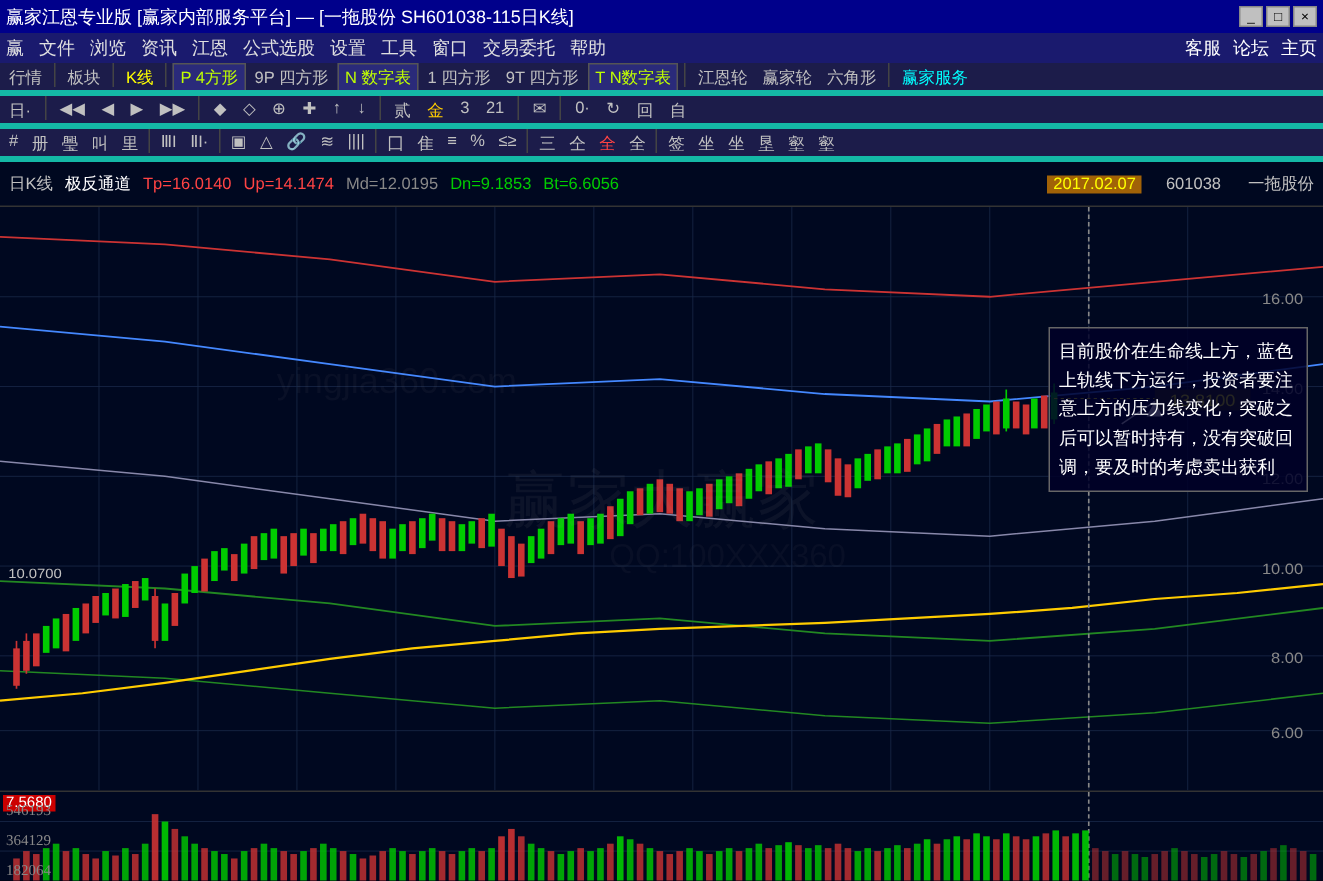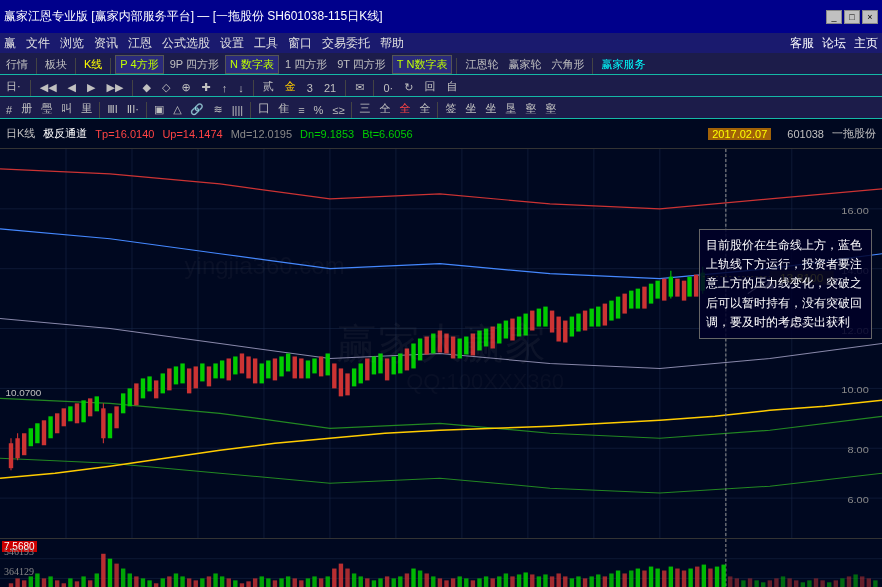--- a/index.html
+++ b/index.html
@@ -1,24 +1,24 @@
 <!DOCTYPE html>
 <html><head>
   <meta charset="utf-8">
   <style>
     * { margin: 0; padding: 0; box-sizing: border-box; }
     body { width: 882px; height: 587px; background: #000; overflow: hidden; font-family: 'SimHei', 'Microsoft YaHei', sans-serif; font-size: 12px; color: #c0c0c0; }
 
     
-    #title-bar { background: #00008B; color: #fff; height: 33px; display: flex; align-items: center; justify-content: space-between; padding: 0 4px; font-size: 12px; }
+    #title-bar { background: #00008B; color: #fff; height: 22px; display: flex; align-items: center; justify-content: space-between; padding: 0 4px; font-size: 12px; }
     #title-bar .win-btns { display: flex; gap: 2px; }
     #title-bar .win-btns span { width: 16px; height: 14px; background: #c0c0c0; border: 1px solid #888; display: inline-flex; align-items: center; justify-content: center; font-size: 9px; color: #000; cursor: pointer; }
 
     
-    .toolbar { background: #1c1c4a; height: 22px; display: flex; align-items: flex-end; padding: 0 2px; gap: 2px; border-bottom: 1px solid #14b8a6; flex-wrap: nowrap; overflow: hidden; }
+    .toolbar { background: #1c1c4a; height: 22px; display: flex; align-items: flex-start; padding: 0 2px; gap: 2px; border-bottom: 4px solid #14b8a6; flex-wrap: nowrap; overflow: hidden; }
     .toolbar .tb-item { color: #c0c0c0; font-size: 11px; cursor: pointer; padding: 1px 3px; white-space: nowrap; border: 1px solid transparent; }
     .toolbar .tb-sep { width: 1px; height: 16px; background: #444; margin: 0 2px; }
     .toolbar .tb-btn { background: #2a2a7a; border: 1px solid #555; color: #c0ff00; padding: 1px 4px; font-size: 11px; cursor: pointer; }
 
     
     #chart-area { background: #000820; position: relative; height: 390px; border-bottom: 1px solid #333; overflow: hidden; }
 
     
     #info-bar { background: #000820; height: 30px; display: flex; align-items: center; padding: 0 6px; gap: 8px; font-size: 11px; border-bottom: 1px solid #333; }
     #info-bar .ib-label { color: #c0c0c0; }
@@ -166,21 +166,21 @@
   <span class="ib-label">日K线</span>
   <span class="ib-white">极反通道</span>
   <span class="ib-red">Tp=16.0140</span>
   <span class="ib-red">Up=14.1474</span>
   <span style="color:#888;">Md=12.0195</span>
   <span style="color:#00cc00;">Dn=9.1853</span>
   <span style="color:#00cc00;">Bt=6.6056</span>
   <span style="flex:1;"></span>
   <span style="color:#ffff00; background:#a16207; padding:0 4px;">2017.02.07</span>
   <span style="color:#c0c0c0; margin-left:8px;">601038</span>
-  <span style="color:#c0c0c0; margin-left:0;">一拖股份</span>
+  <span style="color:#c0c0c0; margin-left:10px;">一拖股份</span>
 </div>
 
 <div id="chart-wrapper">
   <div id="chart-area">
     
     <div class="watermark">赢家大赢家</div>
     <div style="position:absolute; top:30%; left:30%; transform:translate(-50%,-50%); font-size:24px; color:rgba(150,150,150,0.06); white-space:nowrap; pointer-events:none; z-index:1;">yingjia360.com</div>
     <div style="position:absolute; top:60%; left:55%; transform:translate(-50%,-50%); font-size:22px; color:rgba(150,150,150,0.05); white-space:nowrap; pointer-events:none; z-index:1;">QQ:100XXX360</div>
 
     

